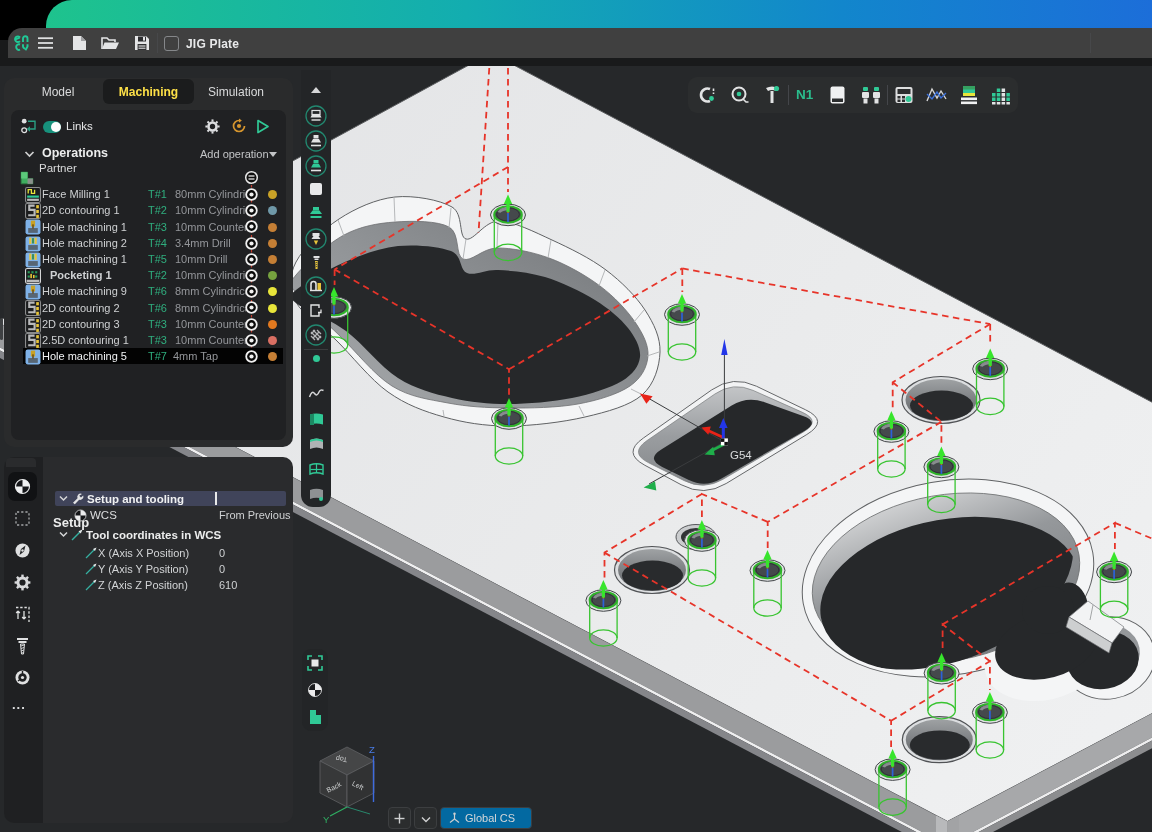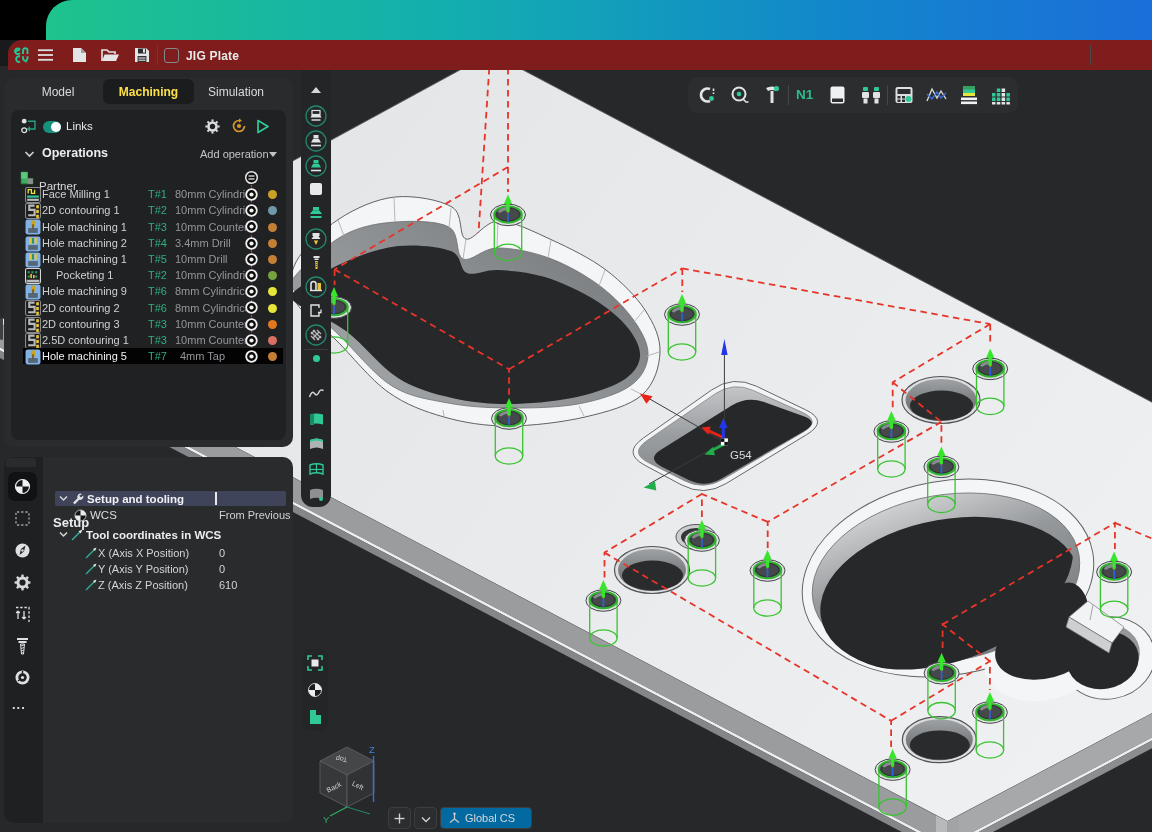--- a/index.html
+++ b/index.html
@@ -202,21 +202,21 @@
     <text x="369" y="753" font-size="9.5" fill="#4a7de8">Z</text>
     <line x1="347" y1="807" x2="330" y2="816" stroke="#2fae62" stroke-width="1.2"></line>
     <text x="323" y="823" font-size="9.5" fill="#2fae62">Y</text>
     <line x1="347" y1="807" x2="370" y2="814" stroke="#28886c" stroke-width="1"></line>
   </g>
 </svg>
 
 <div class="abs" style="left:0;top:0;width:1152px;height:40px;background:#000;"></div>
 <div class="abs" style="left:46px;top:0;width:1106px;height:40px;border-top-left-radius:26px;background:linear-gradient(90deg,#1ec38d 0%,#13adb0 38%,#1286cc 72%,#1c6ed9 100%);"></div>
 
-<div class="abs" id="header" style="left:8px;top:40px;width:1144px;height:30px;background:#7f1d1d;border-top-left-radius:14px;">
+<div class="abs" id="header" style="left:8px;top:28px;width:1144px;height:30px;background:#404040;border-top-left-radius:14px;">
   <svg class="abs" style="left:5px;top:7px;" width="17" height="16" viewBox="0 0 16 16">
     <g fill="none" stroke="#20c997" stroke-width="1.9">
       <path d="M 6.4,6.1 A 2.8,2.8 0 1 1 6.6,2.5"></path>
       <line x1="1.4" y1="4.7" x2="6.2" y2="2.7"></line>
       <path d="M 9.5,7 L 9.5,3.5 A 2.25,2.25 0 0 1 14,3.5 L 14,7"></path>
       <path d="M 6.5,9.5 A 2.8,2.8 0 1 0 6.5,14.7"></path>
       <path d="M 9.5,9.2 L 9.5,11.3 A 2.3,2.3 0 0 0 11.8,13.6"></path>
       <path d="M 14,9.2 L 14,11.4 L 11.9,15.2"></path>
     </g>
   </svg>
@@ -299,21 +299,21 @@
       </svg>
 
   <svg class="abs" style="left:242px;top:107px;" width="12" height="172" viewBox="0 0 12 172">
         <line x1="5.5" y1="0" x2="5.5" y2="172" stroke="#c0392b" stroke-width="1.2" stroke-dasharray="2.5 2.5"></line>
       </svg>
   <svg class="abs" style="left:15px;top:92px;" width="16" height="16" viewBox="0 0 15 15">
         <path d="M 2,2 L 8,2 L 8,8 L 13,8 L 13,13 L 2,13 Z" fill="#3fae5f" stroke="#2a7a42" stroke-width="0.8"></path>
         <path d="M 2,2 L 8,2 L 8,8 L 2,8 Z" fill="#5cc97a"></path>
         <path d="M 8,8 L 13,8 L 13,13 L 8,13 Z" fill="#8a8f8b"></path>
       </svg>
-  <div class="abs" style="left:35px;top:102px;font-size:11.5px;color:#d8d9da;">Partner</div>
+  <div class="abs" style="left:35px;top:84px;font-size:11.5px;color:#d8d9da;">Partner</div>
   <svg class="abs" style="left:240px;top:92px;" width="15" height="15" viewBox="0 0 15 15">
         <circle cx="7.5" cy="7.5" r="5.8" fill="#101010" stroke="#e8e8e8" stroke-width="1.5"></circle>
         <line x1="4.5" y1="6" x2="10.5" y2="6" stroke="#e8e8e8" stroke-width="1.3"></line>
         <line x1="4.5" y1="9" x2="10.5" y2="9" stroke="#e8e8e8" stroke-width="1.3"></line>
       </svg>
   <svg class="abs" style="left:21px;top:109.0px;" width="16" height="16" viewBox="0 0 15 15">
         <rect x="0.5" y="0.5" width="14" height="14" rx="1.5" fill="#1c1d1e" stroke="#8a8b8c"></rect>
         <rect x="2" y="8" width="11" height="2" fill="#30c996"></rect>
         <rect x="2" y="11" width="11" height="2" fill="#b9babb"></rect>
         <polyline points="3,6 3,2.5 6,2.5 6,6 9,6 9,2.5" fill="none" stroke="#e8e53a" stroke-width="1.2"></polyline>
@@ -403,21 +403,21 @@
           <rect x="9.5" y="3" width="2" height="2"></rect>
           <rect x="2.5" y="7" width="2" height="2"></rect>
           <rect x="9.5" y="7" width="2" height="2"></rect>
         </g>
         <g fill="#e8c53a">
           <rect x="5" y="5.5" width="1.5" height="4"></rect>
           <rect x="7.5" y="6.5" width="1.5" height="3"></rect>
         </g>
         <rect x="1.5" y="11" width="12" height="2.5" fill="#b9babb"></rect>
       </svg>
-  <div class="abs" style="left:52px;top:191.2px;font-size:11px;color:#cfd1d3;">Pocketing 1</div>
+  <div class="abs" style="left:46px;top:191.2px;font-size:11px;color:#cfd1d3;font-weight:bold;">Pocketing 1</div>
   <div class="abs" style="left:144px;top:191.2px;font-size:11px;color:#2fae7e;">T#2</div>
   <div class="abs" style="left:171px;top:191.2px;width:71px;overflow:hidden;white-space:nowrap;font-size:11px;color:#94969a;">10mm Cylindrical</div>
   <svg class="abs" style="left:240px;top:190.0px;" width="15" height="15" viewBox="0 0 15 15">
         <circle cx="7.5" cy="7.5" r="5.3" fill="#0a0a0a" stroke="#f0f0f0" stroke-width="1.8"></circle>
         <circle cx="7.5" cy="7.5" r="2.1" fill="#f0f0f0"></circle>
       </svg>
   <div class="abs" style="left:264px;top:193.2px;width:9px;height:9px;border-radius:50%;background:#76a23f;"></div>
   <svg class="abs" style="left:21px;top:206.2px;" width="16" height="16" viewBox="0 0 15 15">
         <rect x="0.5" y="0.5" width="14" height="14" rx="2" fill="#7fb2e8"></rect>
         <rect x="3" y="8.5" width="9" height="4.5" fill="#4a4c4e" opacity="0.75"></rect>
@@ -485,21 +485,21 @@
   <div class="abs" style="left:264px;top:258.0px;width:9px;height:9px;border-radius:50%;background:#d96f63;"></div>
   <div class="abs" style="left:19px;top:270.0px;width:260px;height:16.2px;background:#030303;"></div>
   <svg class="abs" style="left:21px;top:271.0px;" width="16" height="16" viewBox="0 0 15 15">
         <rect x="0.5" y="0.5" width="14" height="14" rx="2" fill="#7fb2e8"></rect>
         <rect x="3" y="8.5" width="9" height="4.5" fill="#4a4c4e" opacity="0.75"></rect>
         <rect x="5.5" y="1.5" width="4" height="5.5" fill="#c9a227"></rect>
         <rect x="6.8" y="5" width="1.4" height="4" fill="#6a4a10"></rect>
       </svg>
   <div class="abs" style="left:38px;top:272.2px;font-size:11px;color:#f2f3f4;">Hole machining 5</div>
   <div class="abs" style="left:144px;top:272.2px;font-size:11px;color:#2fae7e;">T#7</div>
-  <div class="abs" style="left:176px;top:272.2px;width:71px;overflow:hidden;white-space:nowrap;font-size:11px;color:#94969a;">4mm Tap</div>
+  <div class="abs" style="left:169px;top:272.2px;width:71px;overflow:hidden;white-space:nowrap;font-size:11px;color:#94969a;">4mm Tap</div>
   <svg class="abs" style="left:240px;top:271.0px;" width="15" height="15" viewBox="0 0 15 15">
         <circle cx="7.5" cy="7.5" r="5.3" fill="#0a0a0a" stroke="#f0f0f0" stroke-width="1.8"></circle>
         <circle cx="7.5" cy="7.5" r="2.1" fill="#f0f0f0"></circle>
       </svg>
   <div class="abs" style="left:264px;top:274.2px;width:9px;height:9px;border-radius:50%;background:#c57f35;"></div>
 </div>
 
 <div class="abs" style="left:0px;top:318px;width:3px;height:22px;background:#3f4143;border-radius:2px;"></div>
 
 <div class="abs" id="setuppanel" style="left:4px;top:457px;width:289px;height:366px;background:#2a2b2d;border-radius:10px;">

